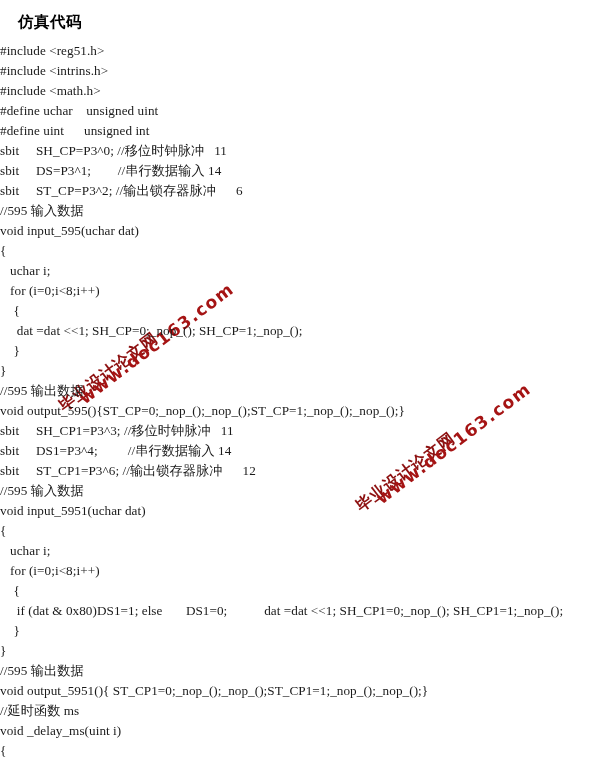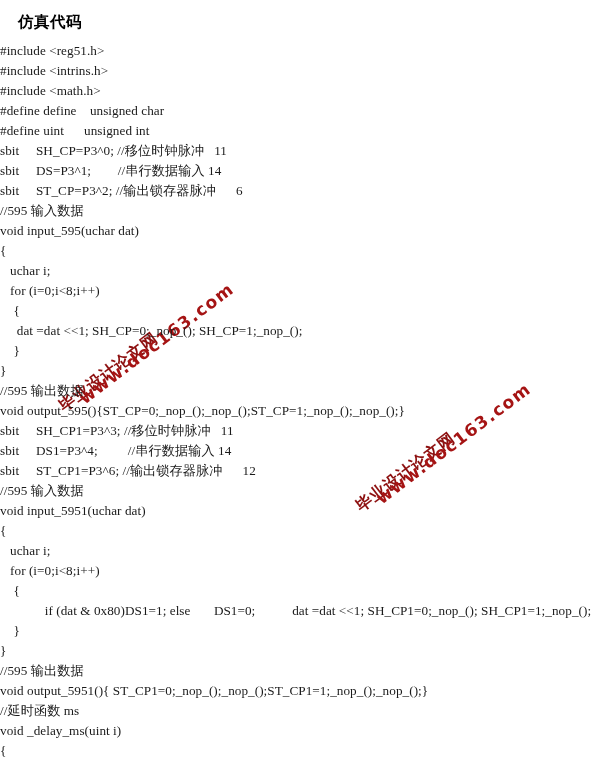--- a/index.html
+++ b/index.html
@@ -48,21 +48,20 @@
     font-size: 13.2px;
     line-height: 20px;
     color: #1a1a1a;
     white-space: pre;
     height: 20px;
     letter-spacing: 0.05px;
   }
   .code-line.wrap {
     white-space: pre-wrap;
     height: auto;
-    margin-left: 28px;
   }
 
   
   .watermark {
     position: absolute;
     z-index: 2;
     pointer-events: none;
     transform-origin: left top;
     white-space: nowrap;
     font-weight: bold;
@@ -90,21 +89,21 @@
 <body>
 
 <div id="page">
 
   <div id="doc-title">仿真代码</div>
 
   <div id="code-block">
       <div class="code-line">#include &lt;reg51.h&gt;</div>
       <div class="code-line">#include &lt;intrins.h&gt;</div>
       <div class="code-line">#include &lt;math.h&gt;</div>
-      <div class="code-line">#define define    unsigned char</div>
+      <div class="code-line">#define uchar    unsigned uint</div>
       <div class="code-line">#define uint      unsigned int</div>
       <div class="code-line">sbit     SH_CP=P3^0; //移位时钟脉冲   11</div>
       <div class="code-line">sbit     DS=P3^1;        //串行数据输入 14</div>
       <div class="code-line">sbit     ST_CP=P3^2; //输出锁存器脉冲      6</div>
       <div class="code-line">//595 输入数据</div>
       <div class="code-line">void input_595(uchar dat)</div>
       <div class="code-line">{</div>
       <div class="code-line">   uchar i;</div>
       <div class="code-line">   for (i=0;i&lt;8;i++)</div>
       <div class="code-line">    {</div>

